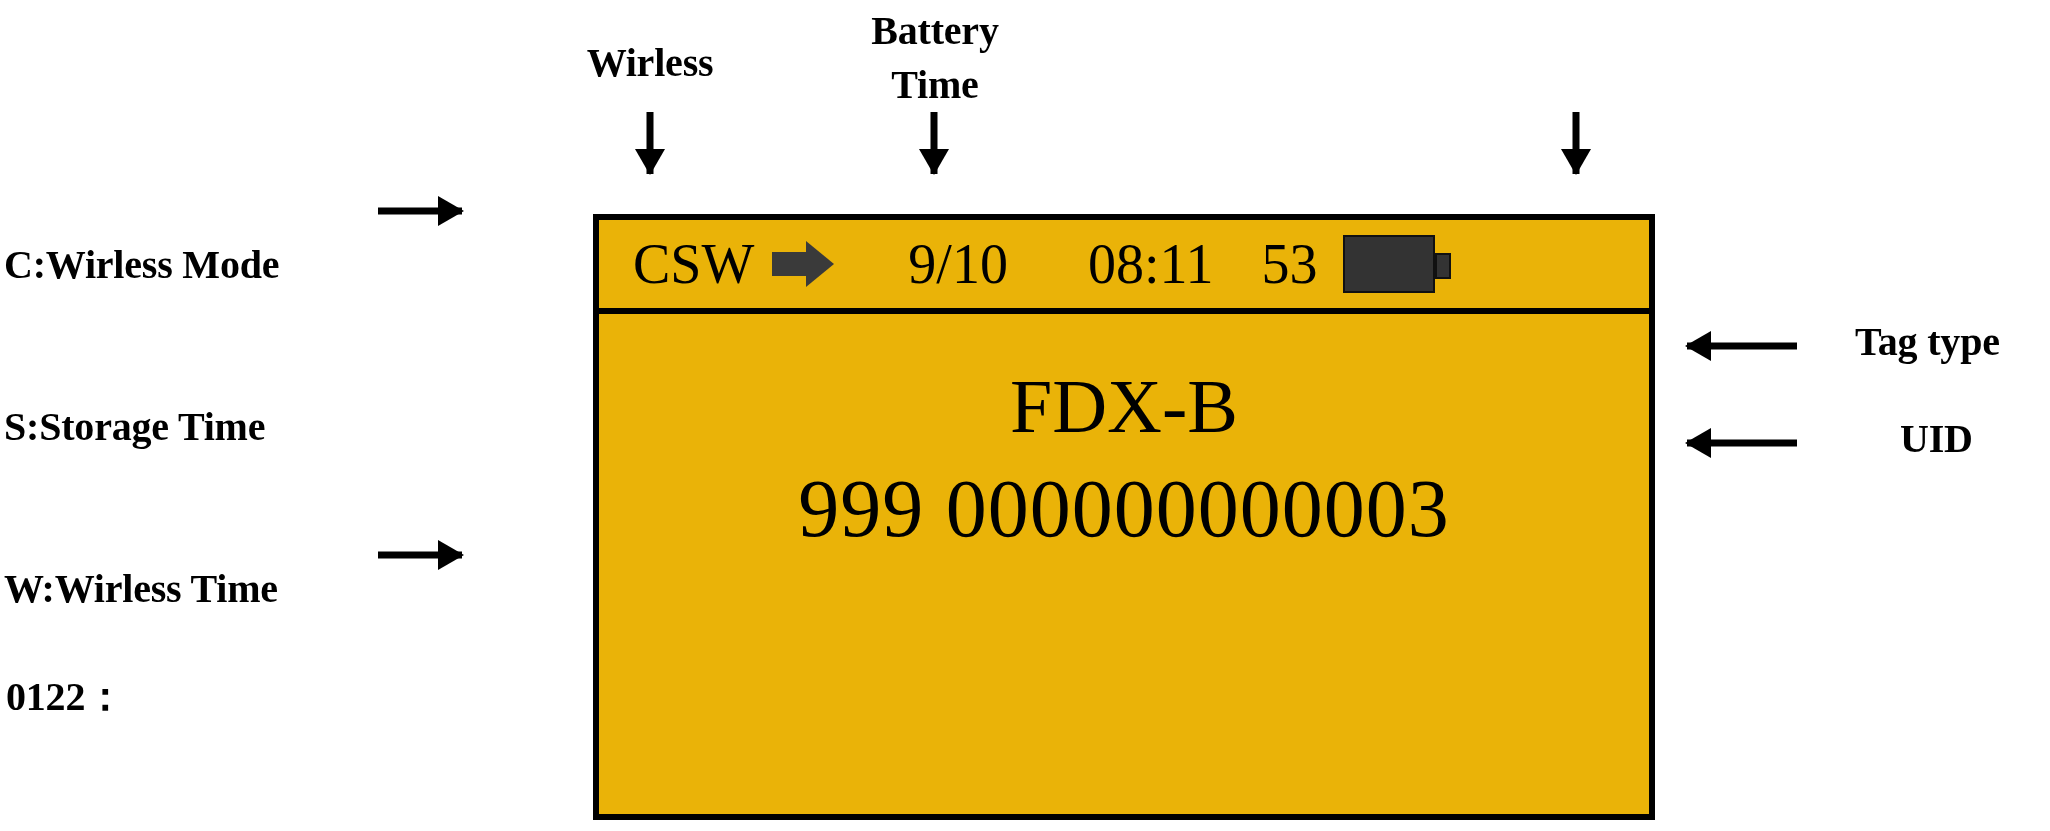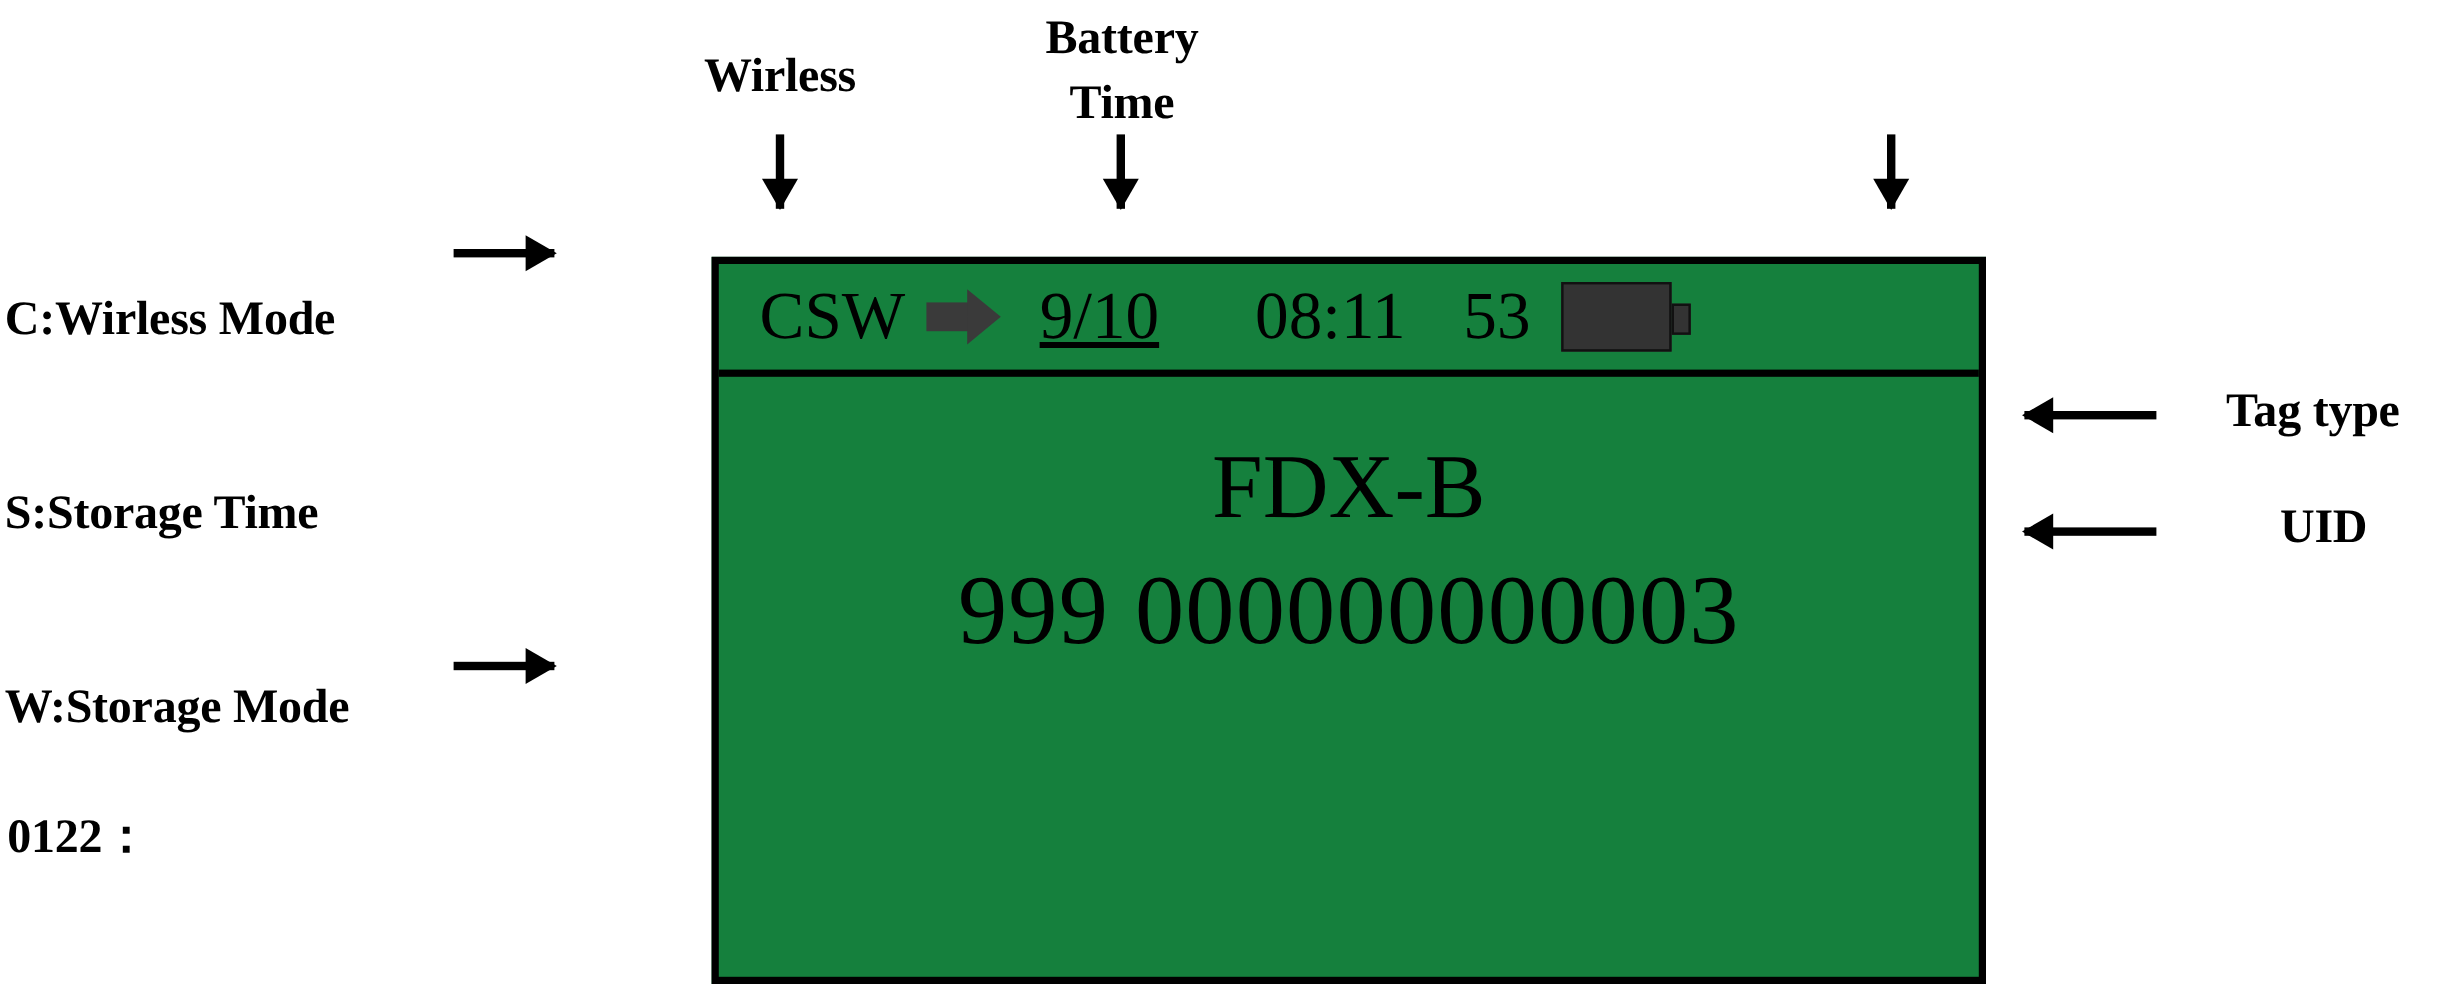--- a/index.html
+++ b/index.html
@@ -95,40 +95,40 @@
   #arr-modes{left:378px;top:196px;width:84px;}
   #arr-capacity{left:378px;top:540px;width:84px;}
   #arr-tagtype{left:1687px;top:331px;width:110px;}
   #arr-uid{left:1687px;top:428px;width:110px;}
 
   
   #lcd{
     left:593px;top:214px;
     width:1062px;height:606px;
     border:6px solid #000;
-    background:#15803d;
+    background:#eab308;
     box-sizing:border-box;
   }
   #status-bar{
     position:relative;
     height:94px;
     border-bottom:6px solid #000;
     box-sizing:border-box;
     display:flex;
     align-items:center;
   }
   .stat{
     font-size:56px;
     line-height:56px;
     font-weight:400;
     white-space:pre;
     letter-spacing:0px;
   }
   #stat-mode{margin-left:34px;}
-  #stat-date{margin-left:32px;text-decoration:underline;}
+  #stat-date{margin-left:74px;}
   #stat-time{margin-left:80px;}
   #stat-batt-pct{margin-left:48px;}
 
   
   #wireless-arrow-icon{
     margin-left:18px;
     width:62px;height:46px;
     position:relative;
     flex:0 0 auto;
   }
@@ -179,21 +179,21 @@
   #record-nav{font-size:80px;margin-top:14px;line-height:84px;letter-spacing:2px;}
 </style>
 </head>
 <body>
 
 <div class="stage">
 
   <div class="abs ann" id="mode-legend">
     <span class="ln">C:Wirless Mode</span>
     <span class="ln">S:Storage Time</span>
-    <span class="ln">W:Storage Mode</span>
+    <span class="ln">W:Wirless Time</span>
   </div>
 
   <div class="abs ann" id="capacity-legend">
     <span class="ln indent">0122：</span>
     
     
     
   </div>
 
   <div class="abs ann topcall" id="call-wireless">Wirless</div>

